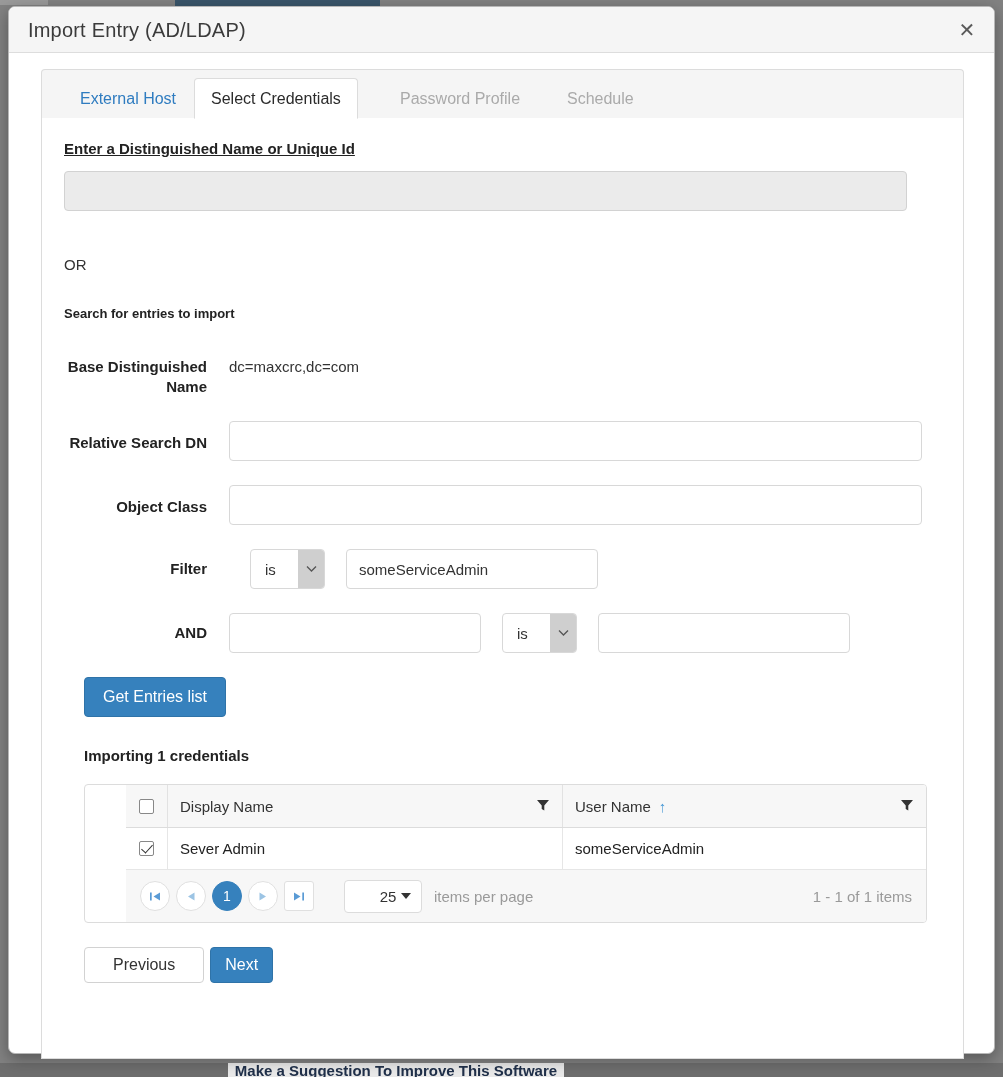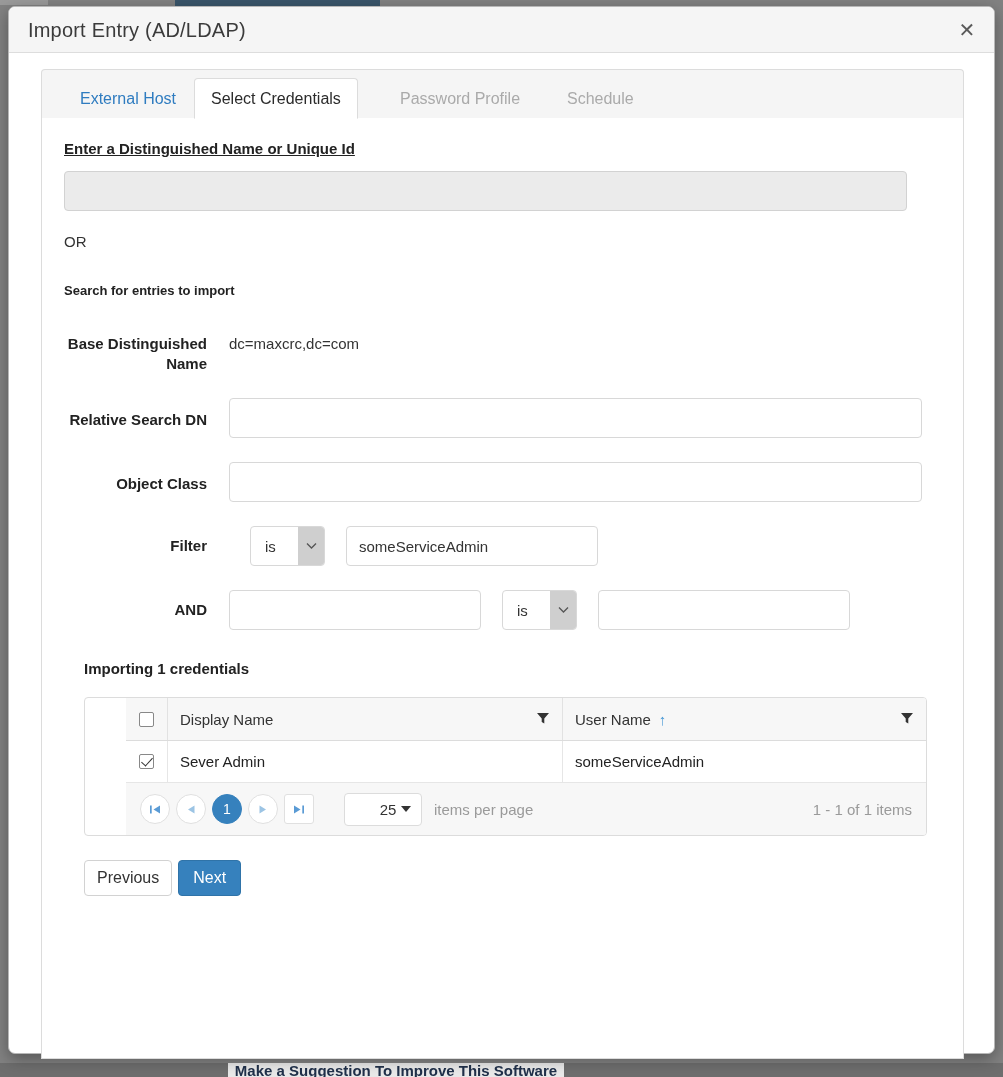--- a/index.html
+++ b/index.html
@@ -135,21 +135,21 @@
   .dn-input {
     display: block;
     width: 843px; height: 40px;
     background: #ebebeb;
     border: 1px solid #d2d2d2;
     border-radius: 4px;
     padding: 0 12px;
     font-size: 15px; color: #555;
     font-family: "Liberation Sans", sans-serif;
   }
-  .or-text { font-size: 15px; color: #333; margin: 22px 0 0 0; }
+  .or-text { font-size: 15px; color: #333; margin: 45px 0 0 0; }
   .search-label { font-size: 13px; font-weight: bold; color: #222; margin: 33px 0 0 0; }
 
   .form-grid { margin-top: 36px; }
   .frow { display: flex; align-items: flex-start; margin-bottom: 24px; }
   .flabel {
     width: 165px; flex: 0 0 165px;
     text-align: right; padding-right: 22px;
     font-size: 15px; font-weight: bold; color: #222;
     line-height: 20px;
   }
@@ -210,21 +210,21 @@
     cursor: pointer;
     font-family: "Liberation Sans", sans-serif;
   }
   .btn-default {
     display: inline-block;
     background: #ffffff;
     border: 1px solid #d2d2d2;
     border-radius: 4px;
     color: #333333;
     font-size: 16px;
-    padding: 8px 12px;
+    padding: 8px 28px;
     cursor: pointer;
     font-family: "Liberation Sans", sans-serif;
   }
 
   .importing-label {
     font-size: 15px; font-weight: bold; color: #222;
     margin: 30px 0 0 0;
   }
 
   
@@ -423,20 +423,23 @@
                 <svg width="11" height="8" viewBox="0 0 11 8">
                     <path d="M1 1.5 L5.5 6 L10 1.5" fill="none" stroke="#555" stroke-width="1.3"></path>
                   </svg>
               </span>
             </div>
             <input class="txt third2" type="text" value="" style="">
           </div>
 
         </div>
 
+        <div style="margin-left:20px;">
+          <button class="btn-primary">Get Entries list</button>
+        </div>
 
         <div class="importing-label" style="margin-left:20px;">Importing 1 credentials</div>
 
         <div class="grid">
 
           <div class="grid-head">
             <div class="gh-cell gh-check">
               <span class="cbox"></span>
             </div>
             <div class="gh-cell gh-name">

